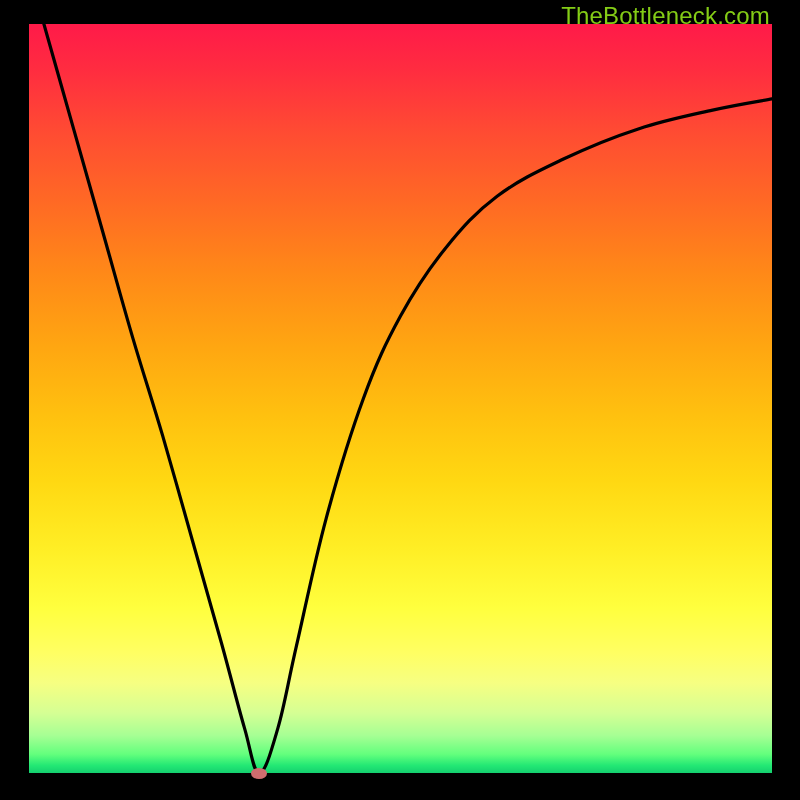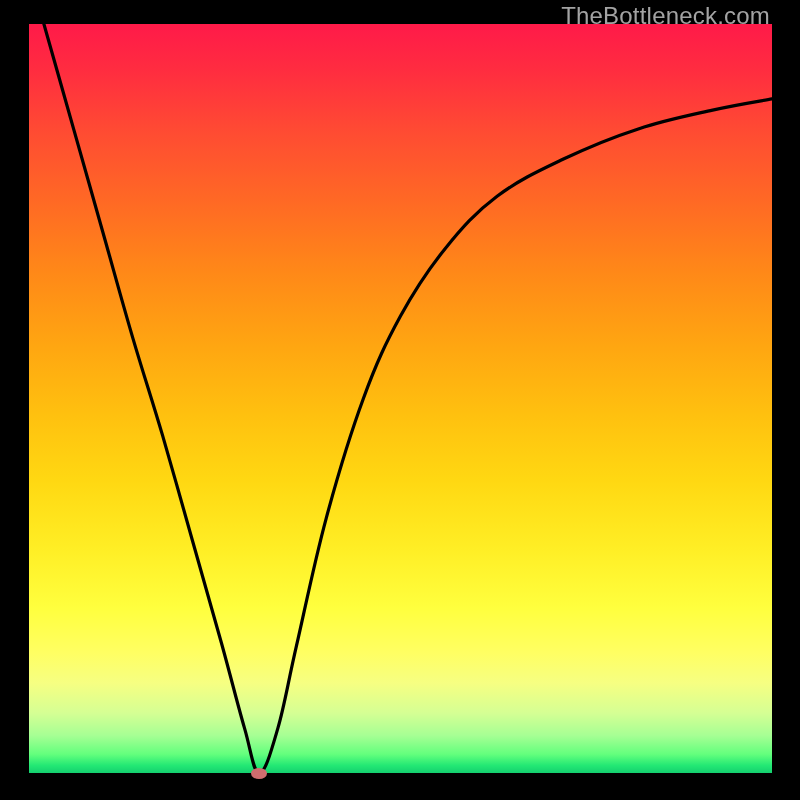--- a/index.html
+++ b/index.html
@@ -48,21 +48,21 @@
     height: 749px;
     pointer-events: none;
   }
   .watermark {
     position: absolute;
     top: 2px;
     right: 30px;
     font-family: Arial, Helvetica, sans-serif;
     font-size: 24px;
     font-weight: 400;
-    color: #a3a3a3;
+    color: #84cc16;
     letter-spacing: 0.2px;
   }
   .min-dot {
     position: absolute;
     width: 16px;
     height: 11px;
     border-radius: 50%;
     background: #cf6d6f;
   }
 </style>

